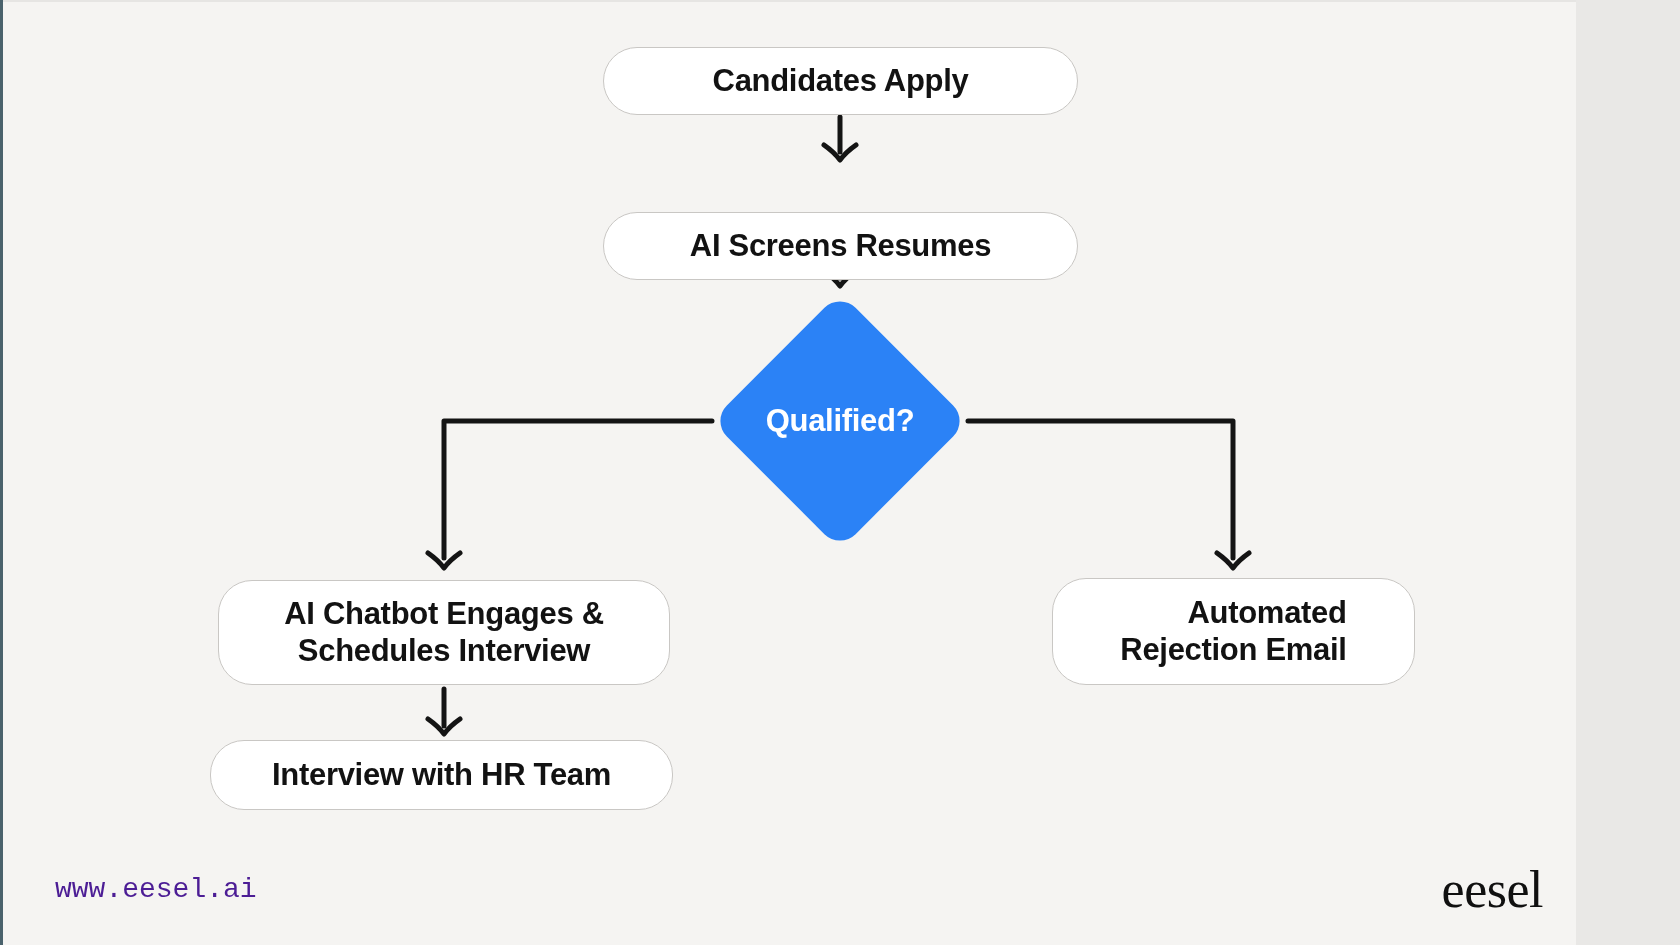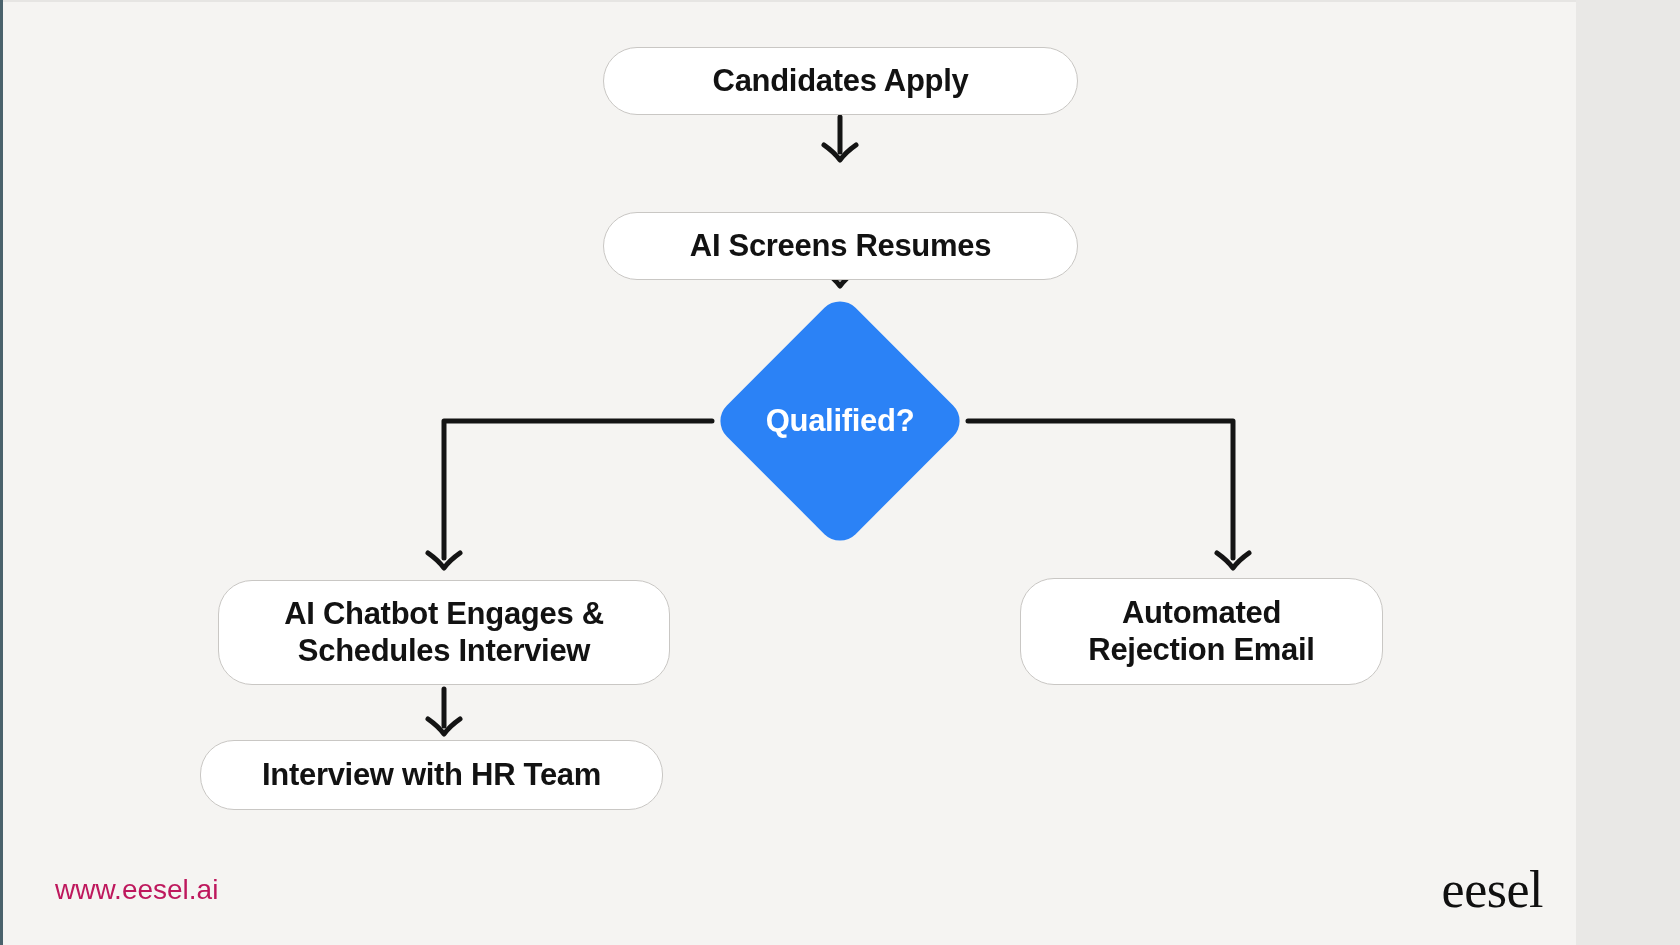--- a/index.html
+++ b/index.html
@@ -47,22 +47,22 @@
     color:var(--text);
     font-weight:700;
     font-size:31px;
     line-height:1.18;
     letter-spacing:-0.3px;
     white-space:pre-line;
   }
   .node-candidates{left:603px;top:47px;width:475px;height:68px;}
   .node-screens{left:603px;top:168px;width:475px;height:68px;margin-top:44px;}
   .node-chatbot{left:218px;top:580px;width:452px;height:105px;}
-  .node-interview{left:200px;top:740px;width:463px;height:70px;}
-  .node-rejection{left:1020px;top:578px;width:363px;height:107px;}
+  .node-interview{left:210px;top:740px;width:463px;height:70px;}
+  .node-rejection{left:1052px;top:578px;width:363px;height:107px;text-align:right;}
   .diamond{
     position:absolute;
     left:749px;top:330px;
     width:182px;height:182px;
     transform:rotate(45deg);
     border-radius:22px;
     background:var(--accent-blue);
   }
   .diamond-inner{
     position:absolute;
@@ -85,23 +85,23 @@
   .connectors path{
     fill:none;
     stroke:var(--line);
     stroke-width:5;
     stroke-linecap:round;
     stroke-linejoin:round;
   }
   .footer-url{
     position:absolute;
     left:55px;top:874px;
-    font-family:Liberation Sans, sans-serif;
+    font-family:Liberation Mono, monospace;
     font-size:28px;
-    color:#be185d;
+    color:#4c1d95;
   }
   .brand{
     position:absolute;
     right:33px;top:860px;
     font-family:"Liberation Serif", serif;
     font-size:52px;
     color:#101010;
     letter-spacing:-0.5px;
     margin-left:11px;
   }

